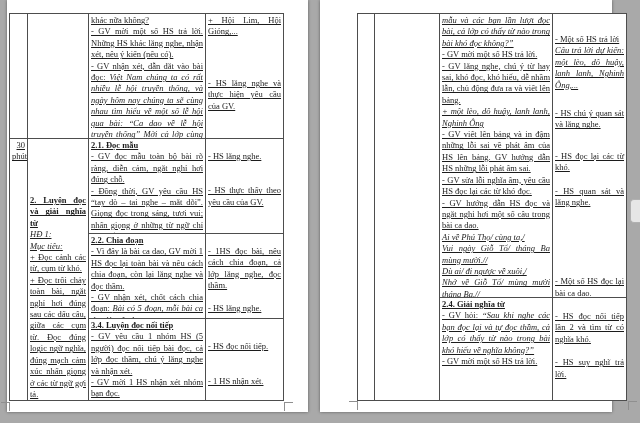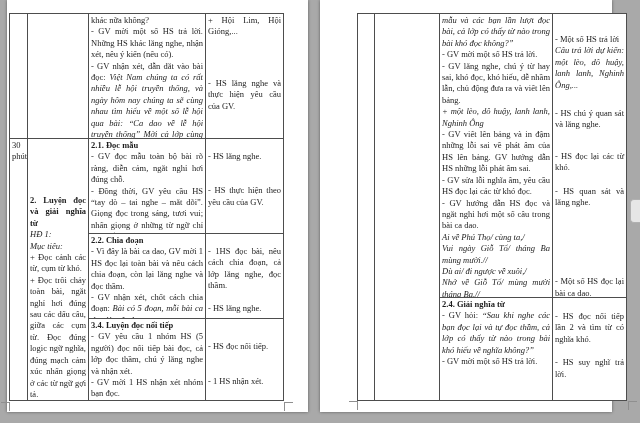--- a/index.html
+++ b/index.html
@@ -23,24 +23,24 @@
   #table2{left:37px;grid-template-columns:17px 65px 113px 73px;grid-template-rows:284px 102px;}
   .cell{
     border-right:1px solid #4d4d4d;border-bottom:1px solid #4d4d4d;
     box-sizing:border-box;overflow:hidden;
     padding:1px 2px 0 2px;
     font-size:8.5px;line-height:11.4px;color:#1c1c1c;
     text-align:justify;
   }
   .cell.lastcol{border-right:none;}
   .cell.lastrow{border-bottom:none;}
-  .cell .para{margin:0;}
+  .cell .para{margin:0;text-decoration:underline;}
   .cell .para span.b{font-weight:bold;}
   .cell .para span.i{font-style:italic;}
-  .cell.center{text-align:left;}
+  .cell.center{text-align:right;}
   #cell-activity1{padding-top:56px;}
   .rspan3{grid-row:span 3;}
   .rspan2{grid-row:span 2;}
   
   .mark{position:absolute;width:8px;height:8px;}
   .mark.bl{border-top:1px solid #8f8f8f;border-right:1px solid #8f8f8f;}
   .mark.br{border-top:1px solid #8f8f8f;border-left:1px solid #8f8f8f;}
   #m1bl{left:-6px;top:402px;}
   #m1br{left:277px;top:402px;}
   #m2bl{left:29px;top:401px;}
@@ -85,21 +85,21 @@
         <div class="para"><span>+ Đọc trôi chảy toàn bài, ngắt nghỉ hơi đúng sau các dấu câu, giữa các cụm từ. Đọc đúng logic ngữ nghĩa, đúng mạch cảm xúc nhấn giọng ở các từ ngữ gợi tả.</span></div>
       </div>
 
     <div class="cell">
         <div class="para"><span class="b">2.1. Đọc mẫu</span></div>
         <div class="para"><span>- GV đọc mẫu toàn bộ bài rõ ràng, diễn cảm, ngắt nghỉ hơi đúng chỗ.</span></div>
         <div class="para"><span>- Đồng thời, GV yêu cầu HS “tay dò – tai nghe – mắt dõi”. Giọng đọc trong sáng, tươi vui; nhấn giọng ở những từ ngữ chỉ địa điểm, thời gian, vẻ đẹp của cảnh vật,...</span></div>
       </div>
     <div class="cell lastcol">
         <div class="para" style="margin-top: 11px;"><span>- HS lắng nghe.</span></div>
-        <div class="para" style="margin-top: 23px;"><span>- HS thực hiện theo yêu cầu của GV.</span></div>
+        <div class="para" style="margin-top: 23px;"><span>- HS thực thấy theo yêu cầu của GV.</span></div>
       </div>
 
     <div class="cell">
         <div class="para"><span class="b">2.2. Chia đoạn</span></div>
         <div class="para"><span>- Vì đây là bài ca dao, GV mời 1 HS đọc lại toàn bài và nêu cách chia đoạn, còn lại lắng nghe và đọc thầm.</span></div>
         <div class="para"><span>- GV nhận xét, chốt cách chia đoạn: </span><span class="i">Bài có 5 đoạn, mỗi bài ca dao là một đoạn.</span></div>
       </div>
     <div class="cell lastcol">
         <div class="para" style="margin-top: 11px;"><span>- 1HS đọc bài, nêu cách chia đoạn, cả lớp lắng nghe, đọc thầm.</span></div>
         <div class="para" style="margin-top: 11px;"><span>- HS lắng nghe.</span></div>

